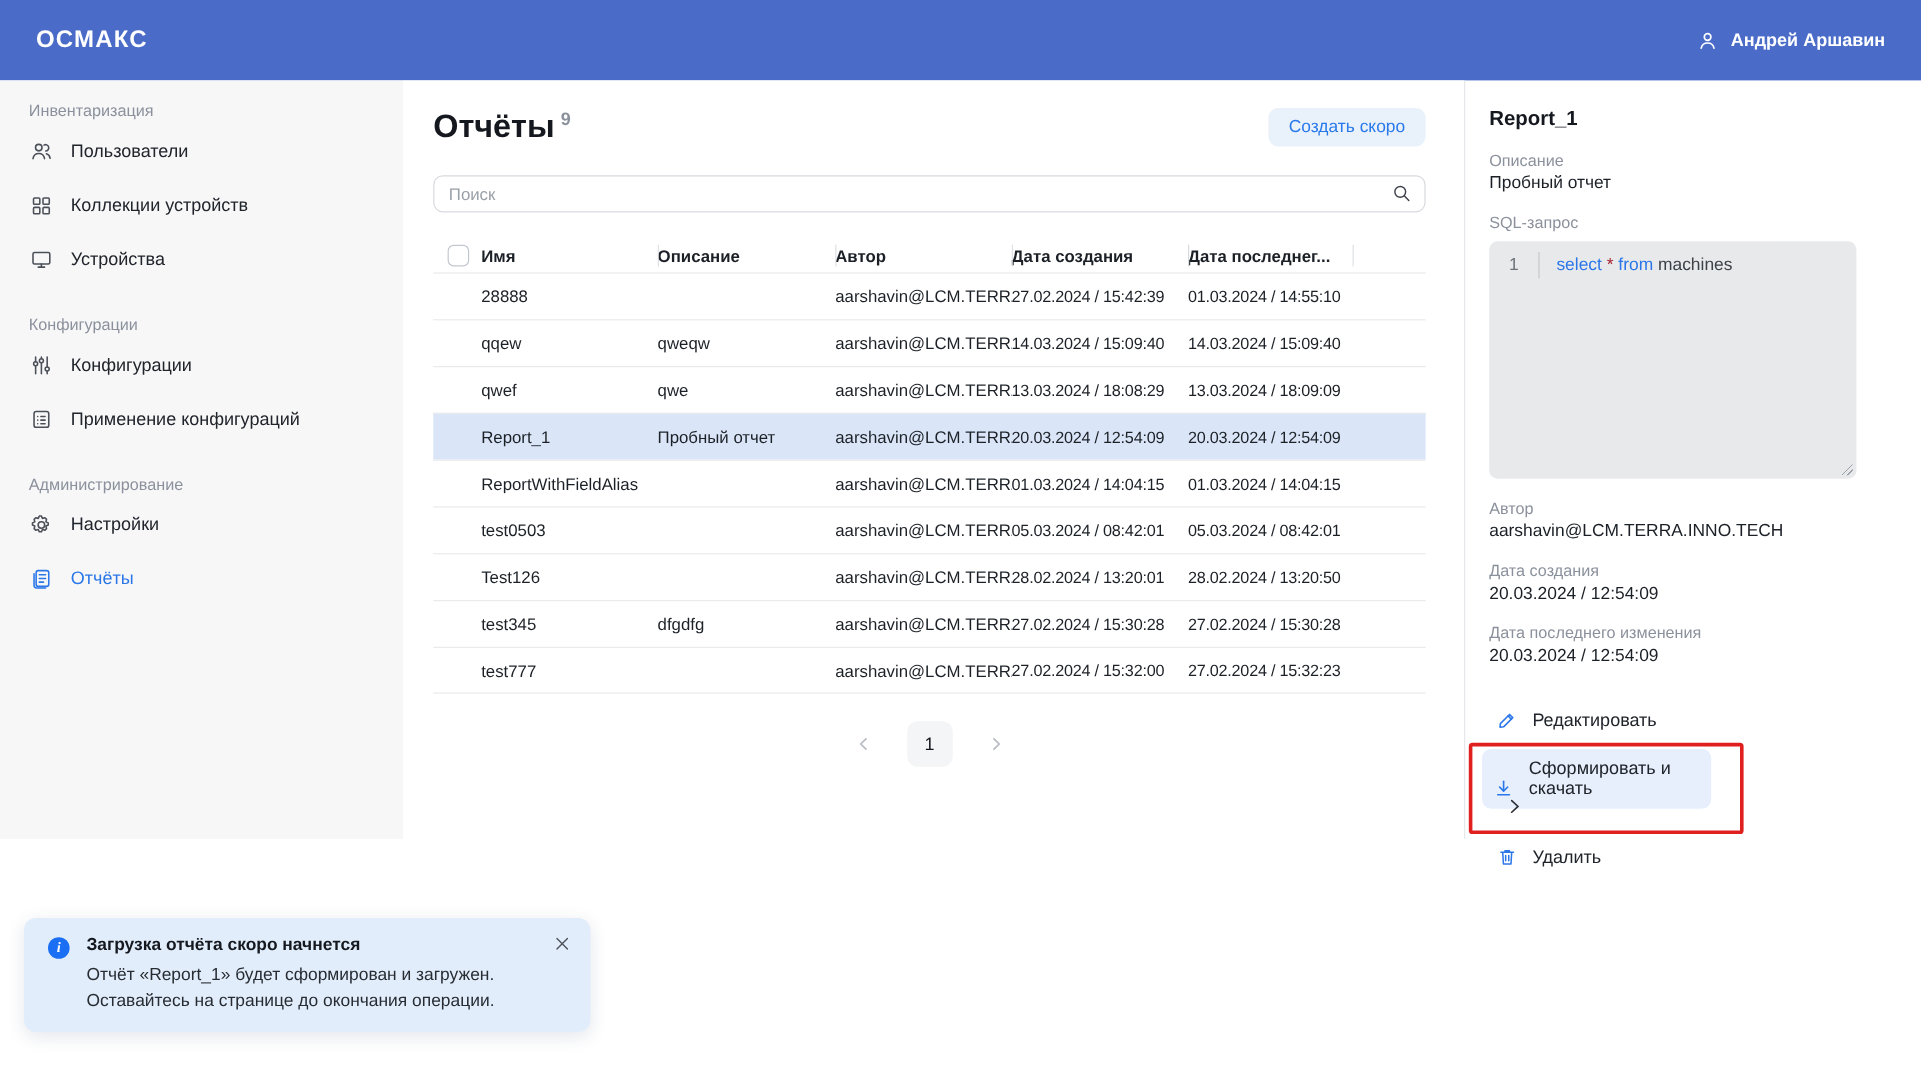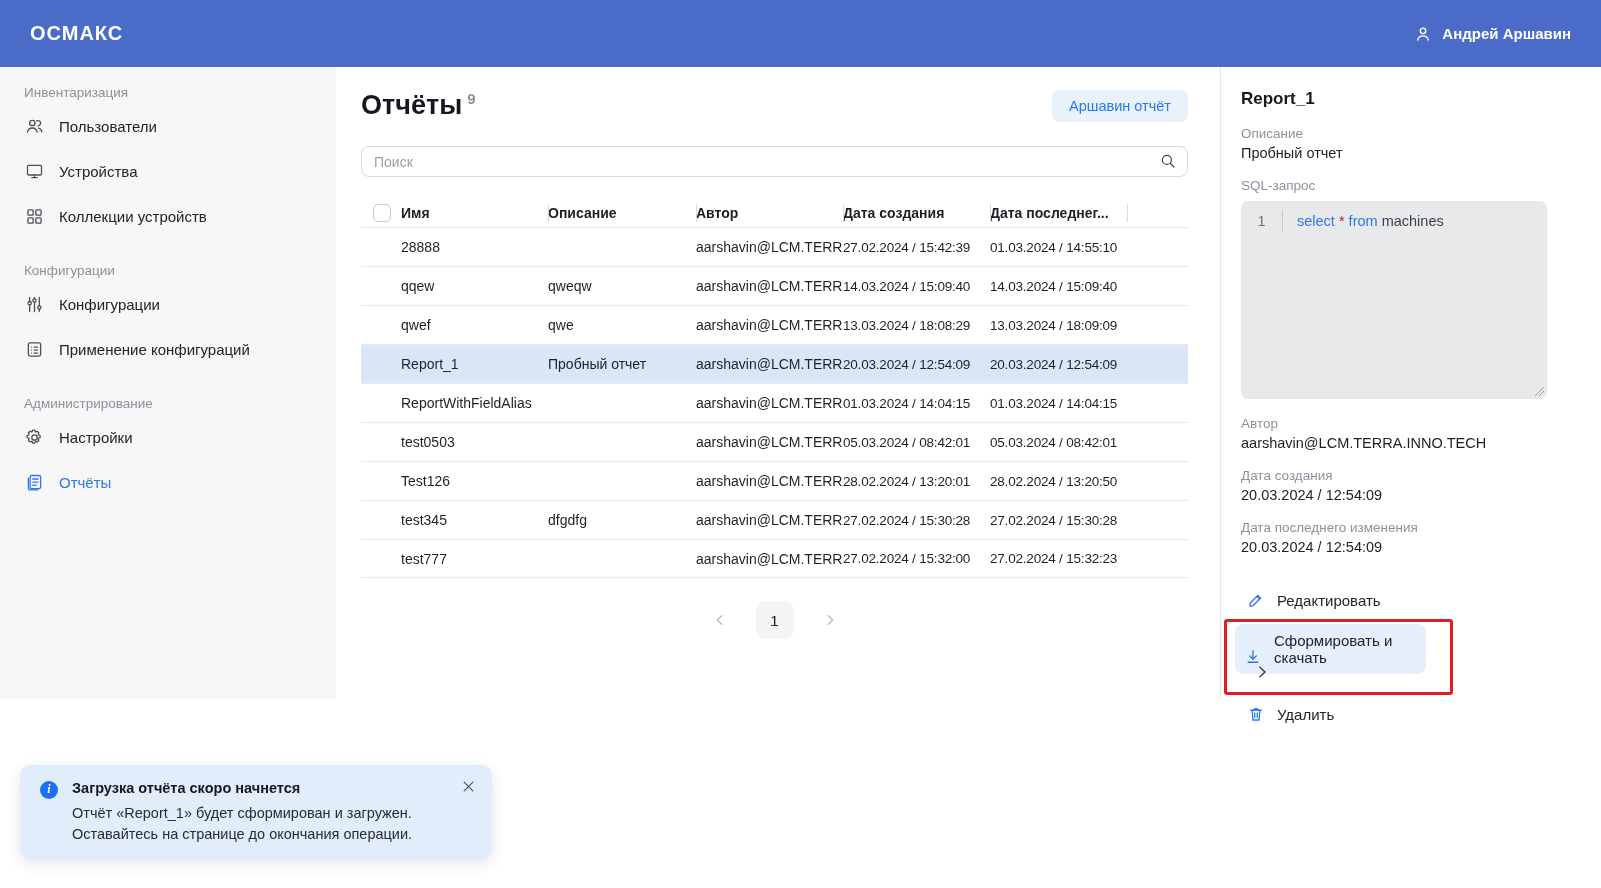--- a/index.html
+++ b/index.html
@@ -131,37 +131,37 @@
               <circle cx="9.5" cy="8" r="3.1"></circle>
               <path d="M4 18.5c.5-2.9 2.7-4.8 5.5-4.8s5 1.9 5.5 4.8"></path>
               <path d="M14.5 5.6a3 3 0 1 1 1.6 5.6"></path>
               <path d="M16.7 13.8c2 .5 3.3 2.2 3.6 4.4"></path>
             </svg>
           </span>
           <span>Пользователи</span>
         </div>
         <div class="side-item">
           <span class="icon">
-            <svg viewBox="0 0 24 24" fill="none" stroke="currentColor" stroke-width="1.5" stroke-linecap="round">
-              <rect x="4" y="5" width="16" height="11" rx="1.5"></rect>
-              <path d="M12 16v3M9 19h6"></path>
-            </svg>
-          </span>
-          <span>Устройства</span>
-        </div>
-        <div class="side-item">
-          <span class="icon">
             <svg viewBox="0 0 24 24" fill="none" stroke="currentColor" stroke-width="1.5">
               <rect x="4.5" y="4.5" width="6" height="6" rx="1"></rect>
               <rect x="13.5" y="4.5" width="6" height="6" rx="1"></rect>
               <rect x="4.5" y="13.5" width="6" height="6" rx="1"></rect>
               <rect x="13.5" y="13.5" width="6" height="6" rx="1"></rect>
             </svg>
           </span>
           <span>Коллекции устройств</span>
+        </div>
+        <div class="side-item">
+          <span class="icon">
+            <svg viewBox="0 0 24 24" fill="none" stroke="currentColor" stroke-width="1.5" stroke-linecap="round">
+              <rect x="4" y="5" width="16" height="11" rx="1.5"></rect>
+              <path d="M12 16v3M9 19h6"></path>
+            </svg>
+          </span>
+          <span>Устройства</span>
         </div>
       </div>
       <div class="side-section">
         <div class="side-label">Конфигурации</div>
         <div class="side-item">
           <span class="icon">
             <svg viewBox="0 0 24 24" fill="none" stroke="currentColor" stroke-width="1.5" stroke-linecap="round">
               <path d="M6.5 4v4.6M6.5 12.4V20"></path>
               <circle cx="6.5" cy="10.5" r="1.9"></circle>
               <path d="M12 4v1.6M12 9.4V20"></path>
@@ -202,21 +202,21 @@
             </svg>
           </span>
           <span>Отчёты</span>
         </div>
       </div>
     </nav>
 
   <main class="main">
     <div class="main-head">
       <h1 class="page-title"><span>Отчёты</span><sup>9</sup></h1>
-      <button class="create-btn">Аршавин отчёт</button>
+      <button class="create-btn">Создать скоро</button>
     </div>
 
     <div class="search-wrap">
       <input class="search-input" type="text" placeholder="Поиск" style="">
       <span class="search-icon">
         <svg viewBox="0 0 24 24" fill="none" stroke="currentColor" stroke-width="1.6" stroke-linecap="round">
           <circle cx="10.5" cy="10.5" r="6"></circle>
             <path d="M15.2 15.2 L20 20"></path>
         </svg>
       </span>

